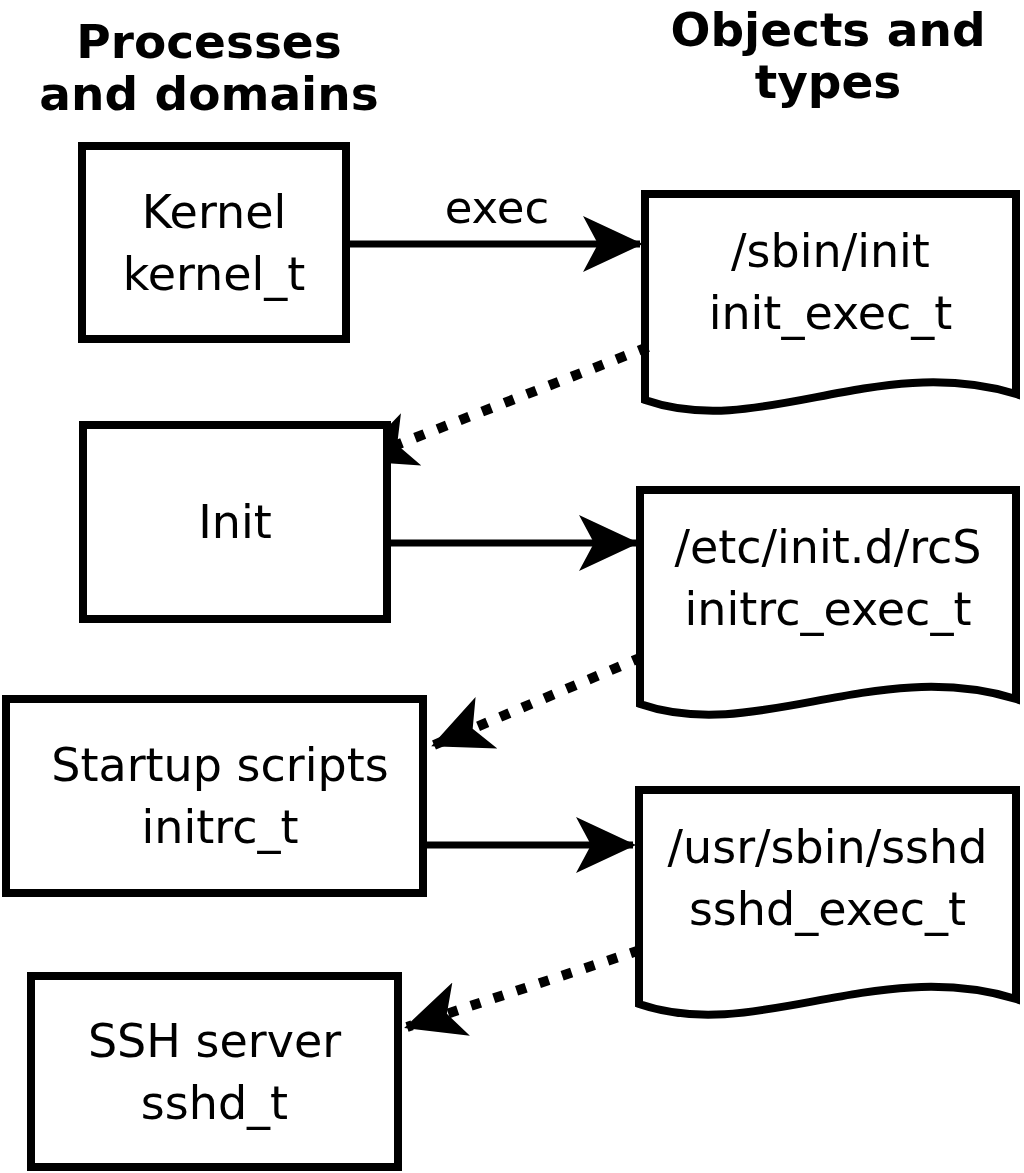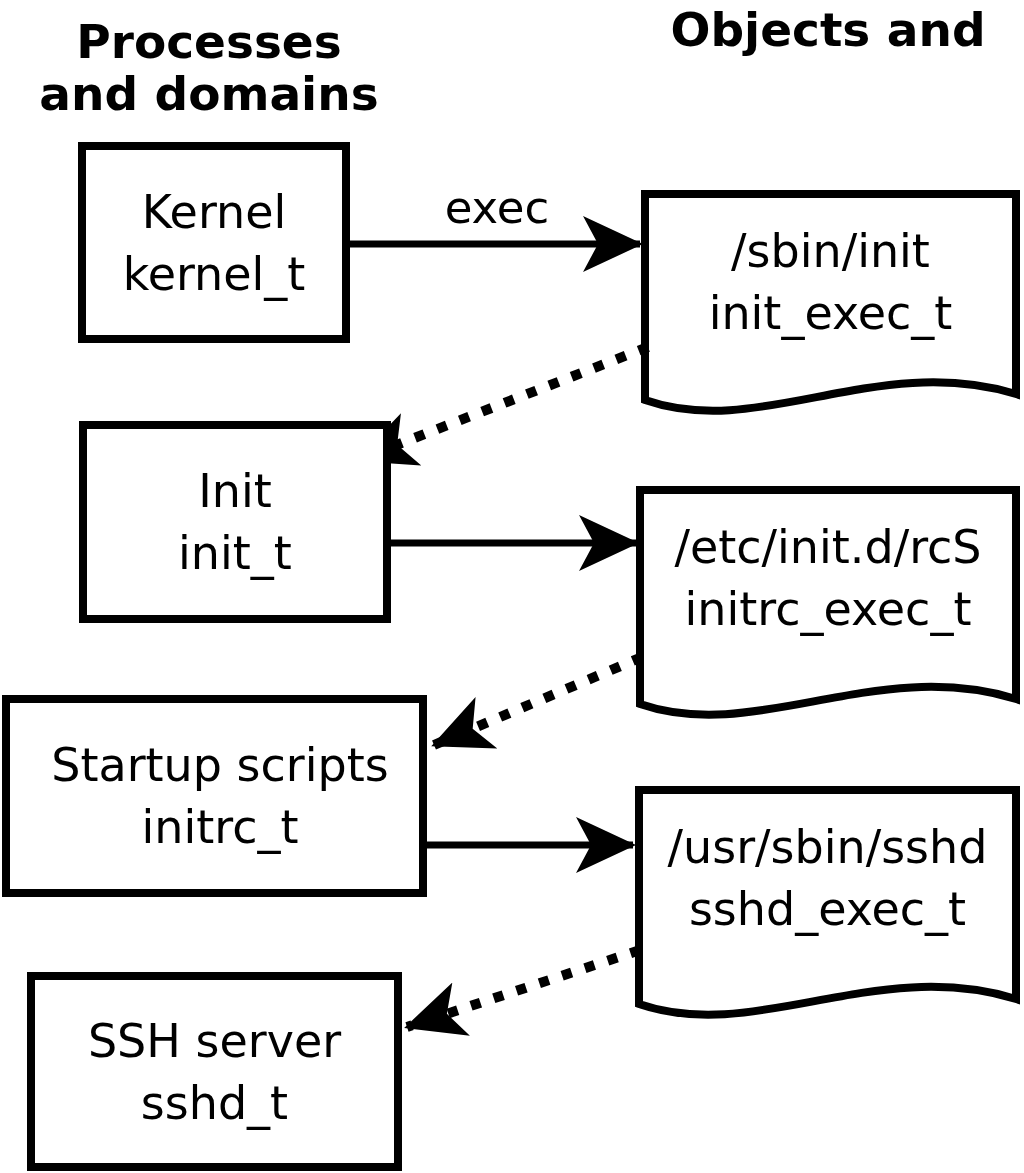--- a/index.html
+++ b/index.html
@@ -84,31 +84,31 @@
     <line class="dt" x1="642" y1="657" x2="434" y2="745" marker-end="url(#ah)"></line>
     <line class="dt" x1="640" y1="950" x2="407" y2="1027" marker-end="url(#ah)"></line>
   </svg>
 
   <div class="hdr" style="left:29px; top:16px; width:360px;">
     <div>Processes</div>
     <div>and domains</div>
   </div>
   <div class="hdr" style="left:640px; top:4px; width:376px;">
     <div>Objects and</div>
+    <div>types</div>
   </div>
 
   <div class="edge-label" style="left:427px; top:185px; width:140px;">exec</div>
 
   <div class="pbox" style="left:78px; top:142px; width:272px; height:201px;">
     <div>Kernel</div>
     <div>kernel_t</div>
   </div>
   <div class="pbox" style="left:79px; top:421px; width:312px; height:202px;">
     <div>Init</div>
-    <div>init_t</div>
   </div>
   <div class="pbox" style="left:2px; top:695px; width:425px; height:202px;padding-left:11px;">
     <div>Startup scripts</div>
     <div>initrc_t</div>
   </div>
   <div class="pbox" style="left:27px; top:972px; width:375px; height:199px;">
     <div>SSH server</div>
     <div>sshd_t</div>
   </div>
 

